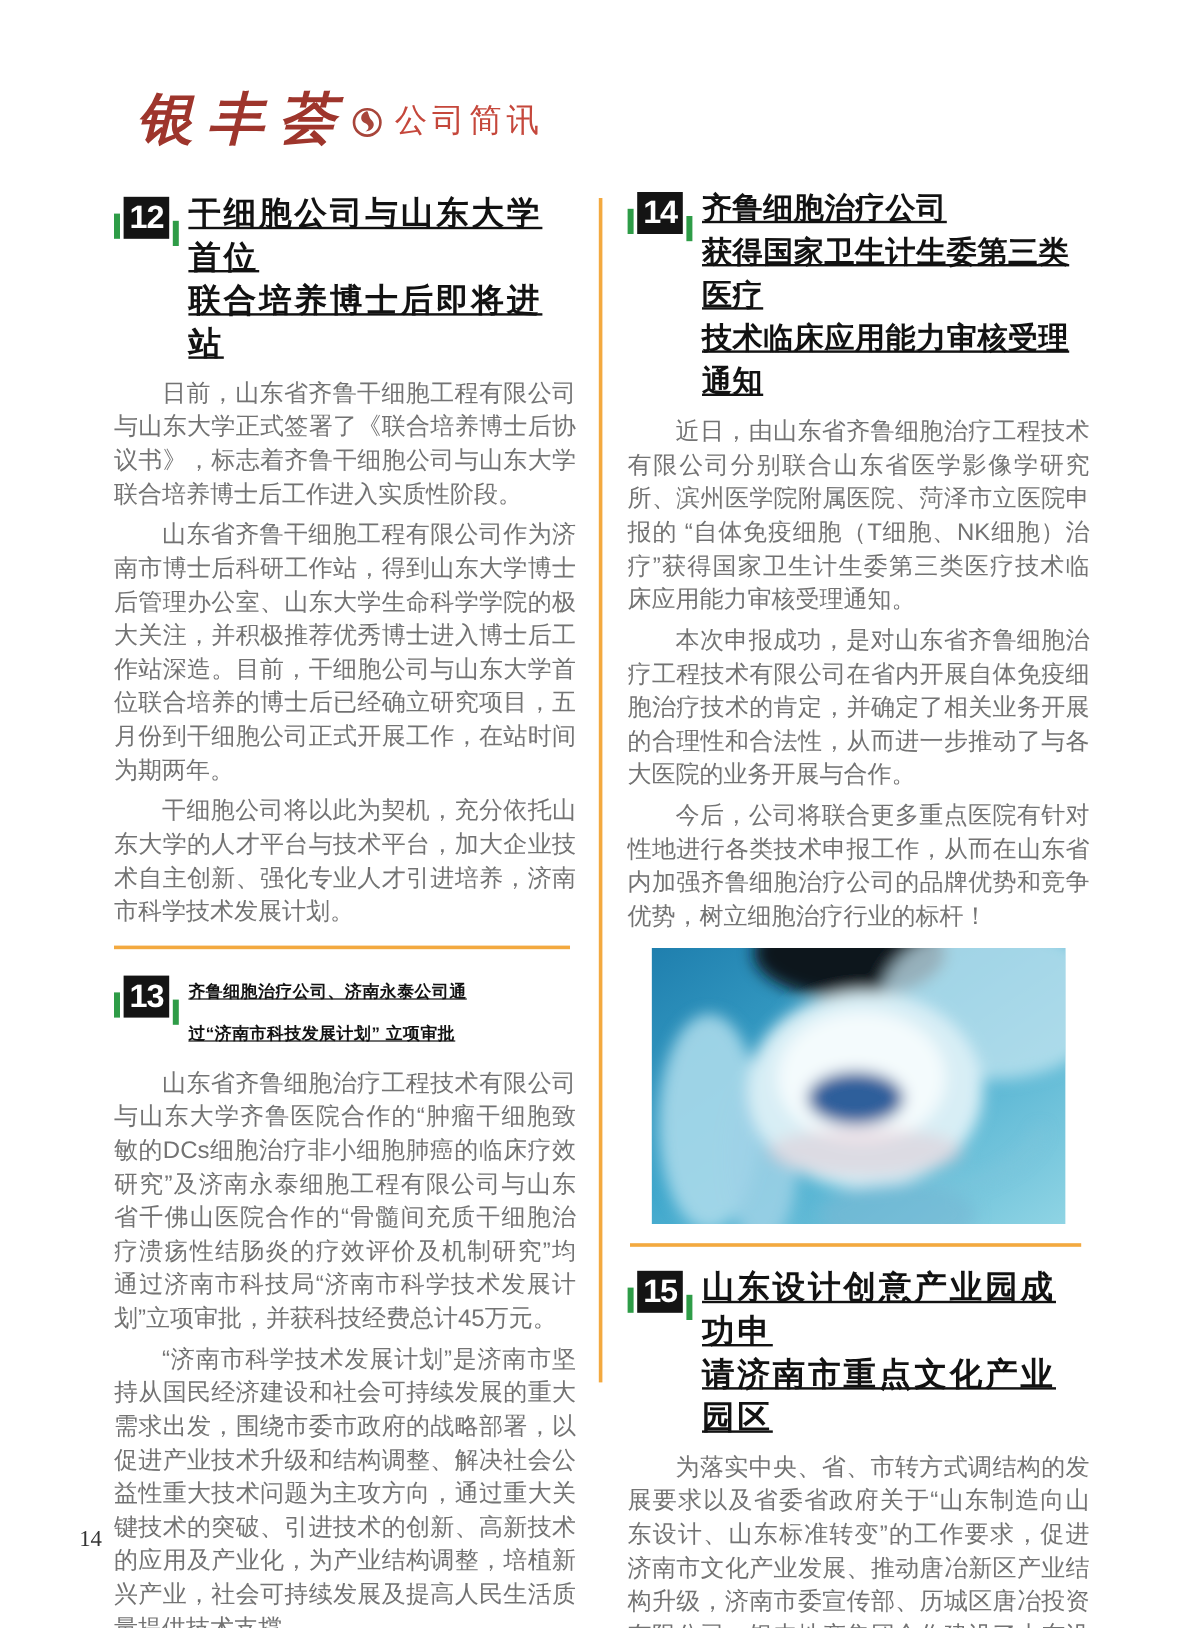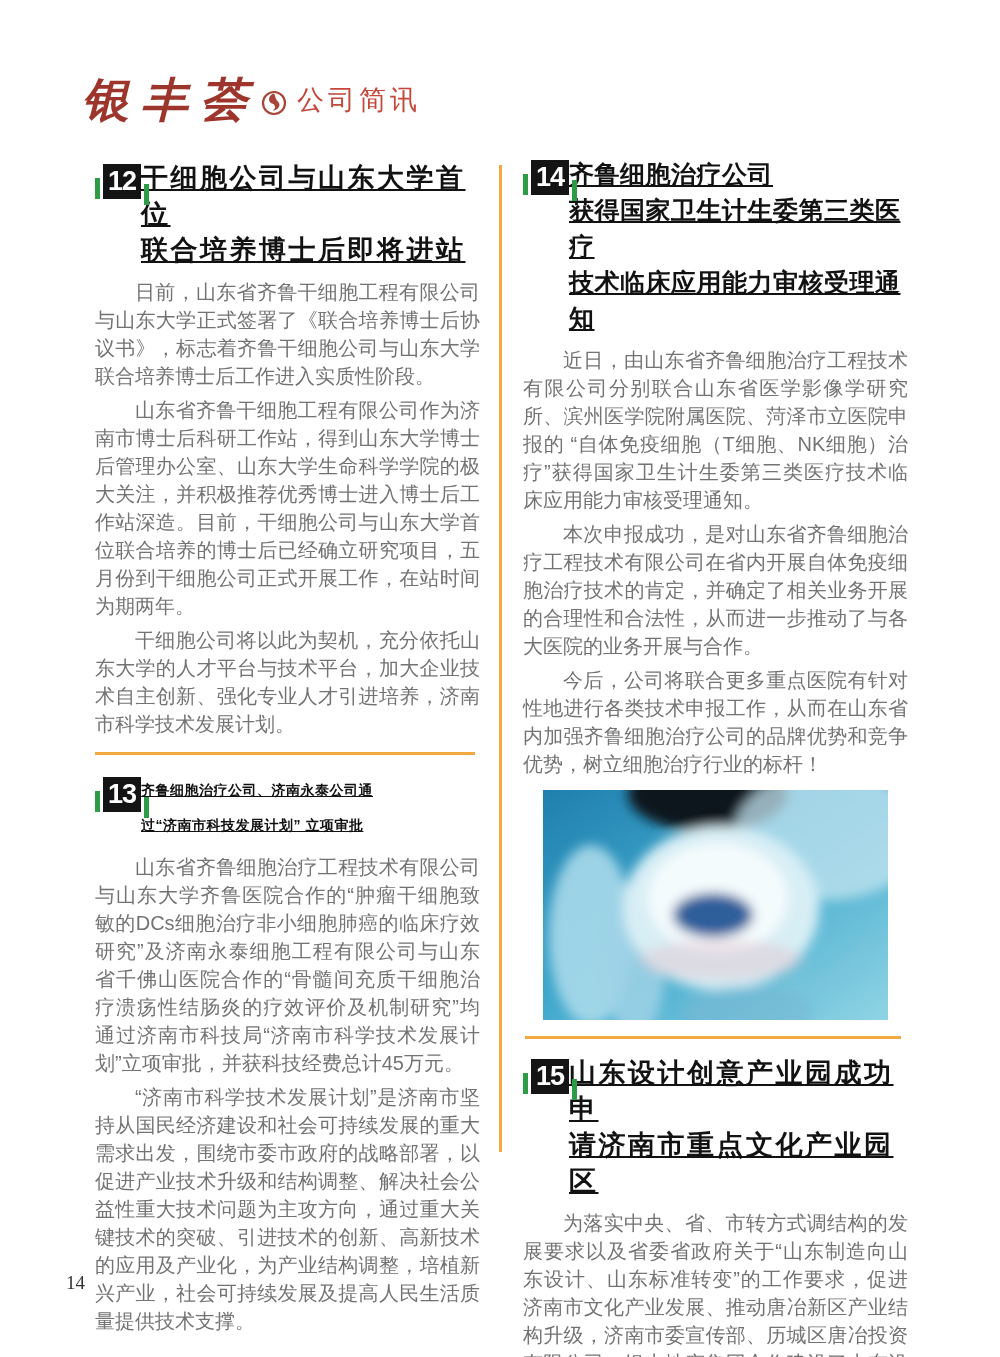--- a/index.html
+++ b/index.html
@@ -1,35 +1,35 @@
 <!DOCTYPE html>
 <html lang="zh"><head>
 <meta charset="utf-8">
 <style>
   html,body{margin:0;padding:0;background:#ffffff;}
   .page{
     position:relative;width:1000px;height:1357px;background:#ffffff;
     font-family:"Liberation Sans",sans-serif;overflow:hidden;color:#262626;
   }
   
-  .header{position:absolute;left:82px;top:74px;display:flex;align-items:flex-end;}
+  .header{position:absolute;left:114px;top:74px;display:flex;align-items:flex-end;}
   .brand{
     font-size:47px;line-height:52px;color:#9e352c;font-weight:bold;font-style:italic;
     letter-spacing:12px;font-family:"Liberation Serif",serif;
   }
   .swirl{margin:0 10px 6px 2px;}
   .section-label{font-size:27px;color:#c5473b;letter-spacing:4px;padding-bottom:8px;}
   
   .col{position:absolute;width:385px;}
   .col-left{left:95px;top:160px;}
   .col-right{left:523px;top:156px;}
   .vdivider{position:absolute;left:499px;top:165px;width:3px;height:987px;background:#f3a93f;}
   
   .article-head{display:flex;align-items:flex-start;margin:0 0 10px 0;}
-  .badge-wrap{position:relative;flex:0 0 auto;margin-top:4px;margin-left:8px;}
+  .badge-wrap{position:relative;flex:0 0 auto;margin-top:4px;margin-right:16px;margin-left:8px;}
   .badge{
     width:38px;height:35px;background:#141414;color:#ffffff;font-weight:bold;font-size:27px;
     display:flex;align-items:center;justify-content:center;letter-spacing:-1px;
   }
   .badge-bar{position:absolute;width:5px;height:21px;background:#2e9c47;}
   .badge-bar.l{left:-8px;bottom:0px;}
   .badge-bar.r{right:-8px;bottom:-6px;}
   .article-title{font-weight:bold;color:#121212;text-decoration:underline;}
   .t27 .tline{font-size:27px;line-height:36px;letter-spacing:2.5px;}
   .t25 .tline{font-size:25px;line-height:36px;letter-spacing:0.5px;}

